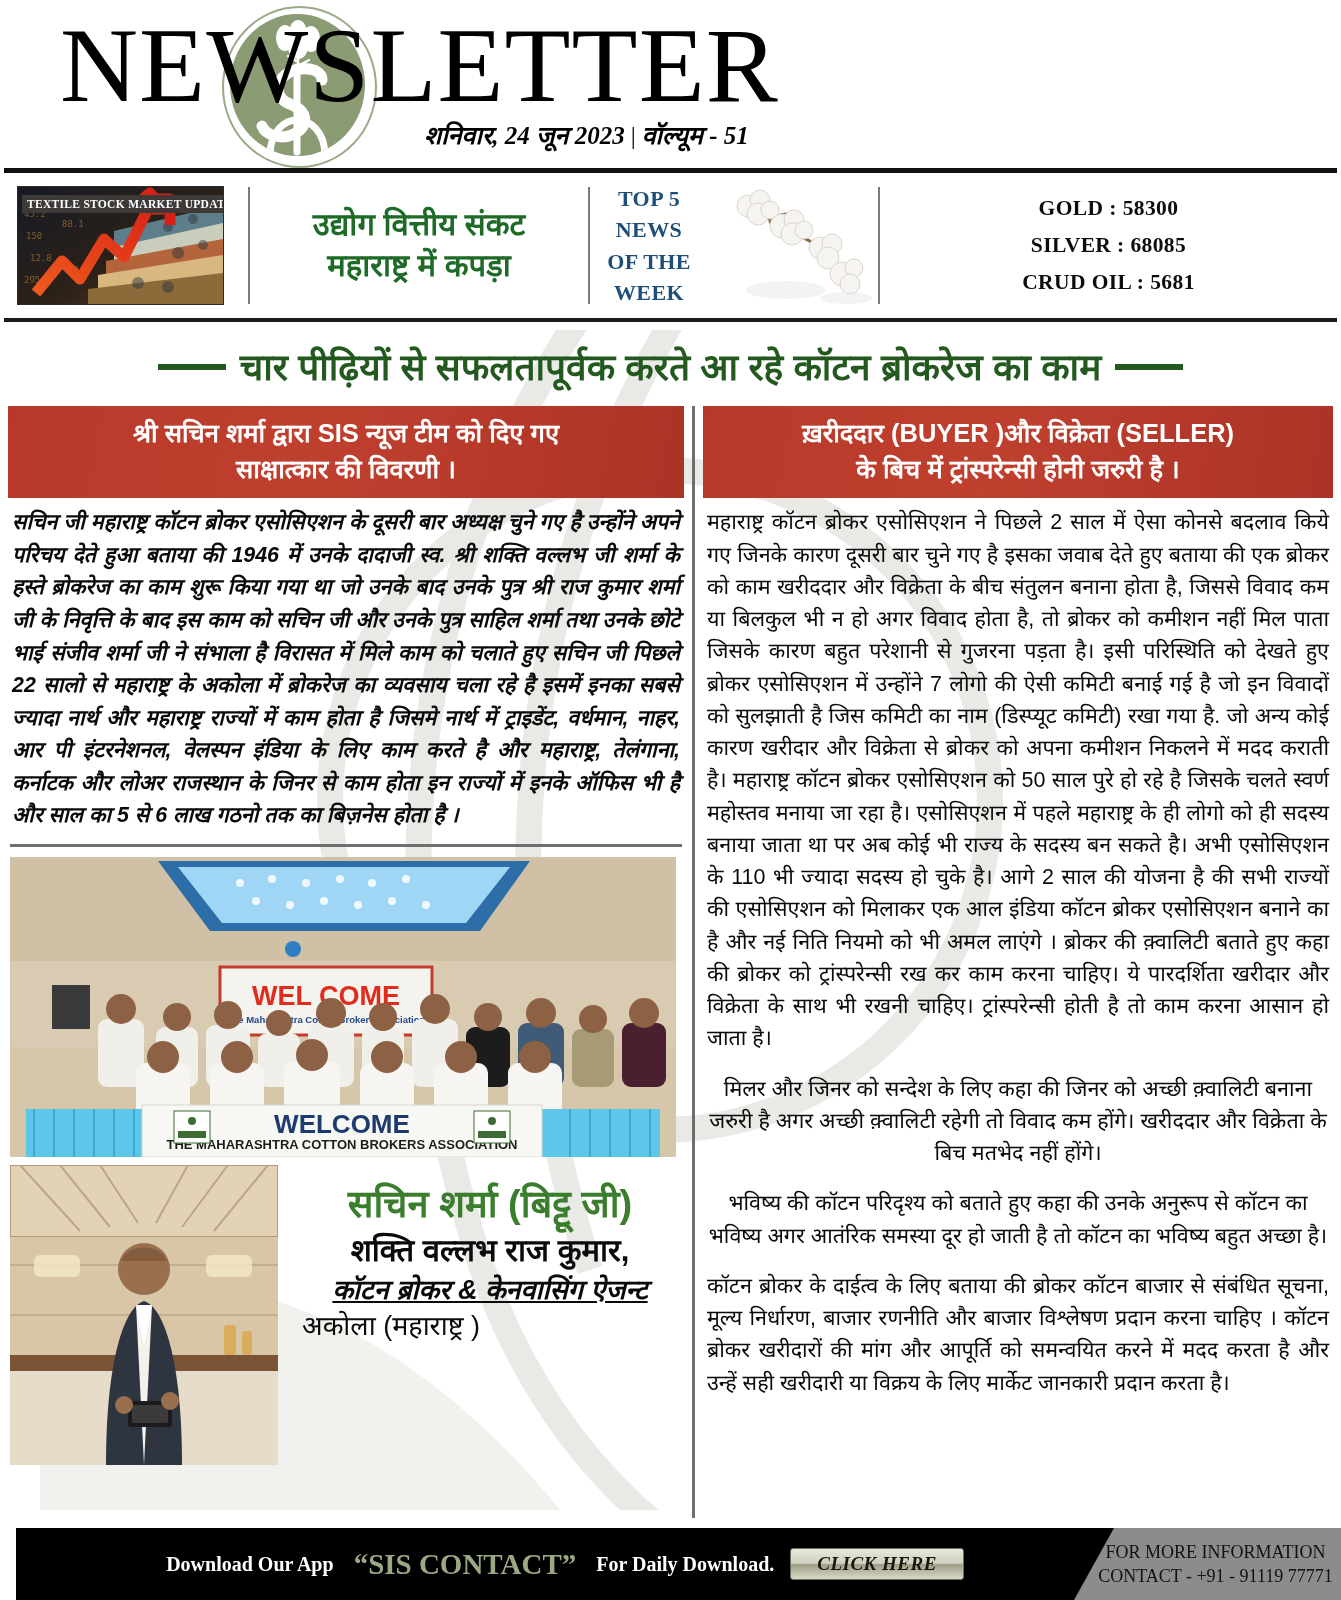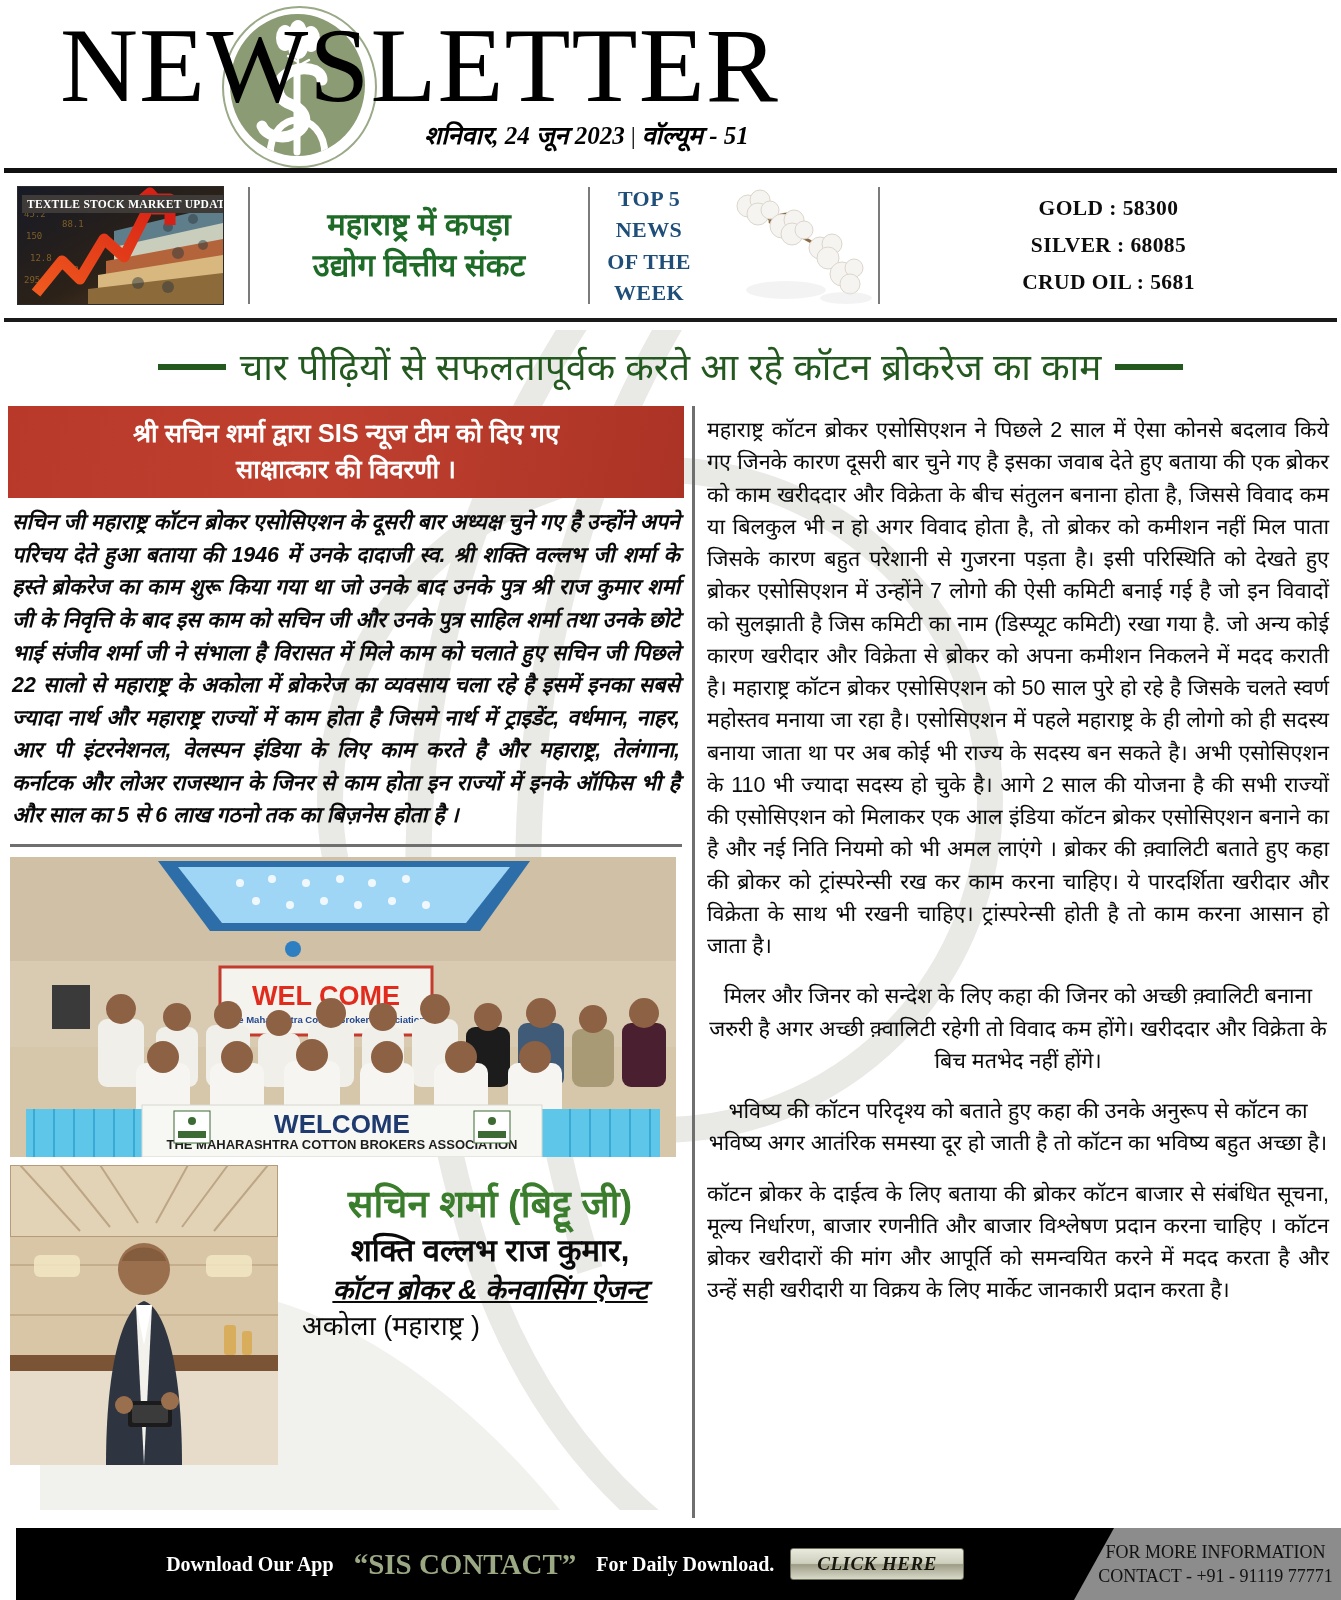--- a/index.html
+++ b/index.html
@@ -188,21 +188,21 @@
     justify-content: center;
     gap: 14px;
     height: 66px;
     margin-top: 12px;
     padding: 0 6px;
   }
   .hl-dash { height: 6px; background: #23591f; flex: 0 0 68px; }
   .hl-text {
     font-family: "Liberation Sans","DejaVu Sans",sans-serif;
     color: #23591f;
-    font-weight: normal;
+    font-weight: bold;
     font-size: 37px;
     white-space: nowrap;
     line-height: 1;
   }
 
   
   .body-wrap {
     position: relative; z-index: 2;
     display: flex;
     padding: 0 8px;
@@ -473,22 +473,22 @@
 
         <path d="M18 106 L44 74 L62 92 L86 52 L106 70 L132 18 L118 18 L132 6 L146 22 L134 22" stroke="url(#arrowg)" stroke-width="11" fill="none" stroke-linejoin="round"></path>
         <path d="M126 12 L152 12 L152 38" fill="none" stroke="#d61f15" stroke-width="11" stroke-linejoin="round"></path>
       </svg>
       <div class="tkr-label">TEXTILE STOCK MARKET UPDATE</div>
     </div>
 
     <div class="vsep" style="margin-left:24px;"></div>
 
     <div class="ticker-head">
+      <div>उद्योग वित्तीय संकट</div>
       <div>महाराष्ट्र में कपड़ा</div>
-      <div>उद्योग वित्तीय संकट</div>
     </div>
 
     <div class="vsep"></div>
 
     <div class="top5">
       <div>TOP 5</div>
       <div>NEWS</div>
       <div>OF THE</div>
       <div>WEEK</div>
     </div>
@@ -700,20 +700,24 @@
           <div class="cap-l3">कॉटन ब्रोकर &amp; केनवासिंग ऐजन्ट</div>
           <div class="cap-l4">अकोला (महाराष्ट्र )</div>
         </div>
       </div>
     </div>
 
     <div class="col-div"></div>
 
     <div class="col-right">
 
+      <div class="sec-banner right">
+        <div>ख़रीददार (BUYER )और विक्रेता (SELLER)</div>
+        <div>के बिच में ट्रांस्परेन्सी होनी जरुरी है ।</div>
+      </div>
 
       <div class="article">
         <p>महाराष्ट्र कॉटन ब्रोकर एसोसिएशन ने  पिछले 2 साल में ऐसा कोनसे बदलाव किये गए जिनके कारण दूसरी बार चुने गए है इसका जवाब देते हुए बताया की एक ब्रोकर को काम खरीददार और विक्रेता  के बीच संतुलन बनाना होता है, जिससे विवाद कम या बिलकुल भी न हो अगर विवाद होता है, तो ब्रोकर को कमीशन नहीं मिल पाता जिसके कारण बहुत परेशानी से गुजरना पड़ता है।  इसी परिस्थिति को देखते हुए ब्रोकर एसोसिएशन में उन्होंने 7 लोगो की ऐसी कमिटी बनाई गई है जो इन विवादों को सुलझाती है जिस कमिटी का नाम (डिस्प्यूट कमिटी) रखा गया है. जो अन्य कोई कारण  खरीदार और विक्रेता से ब्रोकर को अपना कमीशन निकलने में  मदद कराती  है। महाराष्ट्र कॉटन ब्रोकर एसोसिएशन को 50 साल पुरे हो रहे है जिसके चलते स्वर्ण महोस्तव  मनाया जा रहा है।  एसोसिएशन में पहले महाराष्ट्र के ही लोगो को ही सदस्य बनाया जाता था पर अब कोई भी राज्य के सदस्य बन सकते है। अभी एसोसिएशन के 110 भी ज्यादा सदस्य हो चुके है। आगे  2 साल की योजना है की  सभी राज्यों  की एसोसिएशन को मिलाकर एक आल इंडिया कॉटन ब्रोकर एसोसिएशन बनाने का है और नई निति नियमो को भी अमल लाएंगे । ब्रोकर की क़्वालिटी बताते हुए कहा की ब्रोकर को ट्रांस्परेन्सी रख कर काम करना चाहिए। ये पारदर्शिता  खरीदार और विक्रेता के साथ भी रखनी चाहिए। ट्रांस्परेन्सी होती है तो काम करना आसान हो जाता है।</p>
         <p class="center">मिलर और जिनर को सन्देश के लिए कहा की जिनर को अच्छी क़्वालिटी बनाना जरुरी है अगर अच्छी क़्वालिटी रहेगी तो विवाद कम होंगे। खरीददार और विक्रेता के  बिच मतभेद नहीं होंगे।</p>
         <p class="center">भविष्य की कॉटन परिदृश्य को बताते हुए कहा की उनके अनुरूप से कॉटन का भविष्य अगर आतंरिक समस्या दूर हो जाती है तो कॉटन का भविष्य बहुत अच्छा है।</p>
         <p>कॉटन ब्रोकर के दाईत्व के लिए बताया की ब्रोकर कॉटन बाजार से संबंधित सूचना, मूल्य निर्धारण, बाजार रणनीति और बाजार विश्लेषण प्रदान करना चाहिए । कॉटन ब्रोकर खरीदारों की मांग और आपूर्ति को समन्वयित करने में मदद करता है और उन्हें सही खरीदारी या विक्रय के लिए मार्केट जानकारी प्रदान करता है।</p>
       </div>
     </div>
   </div>
 

